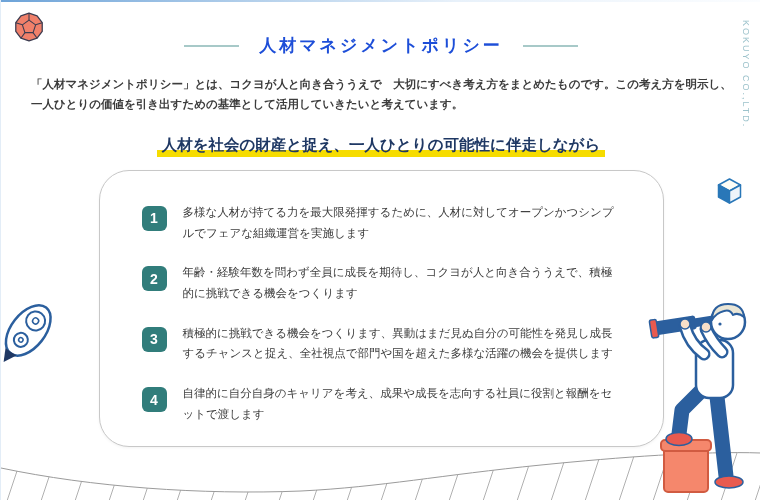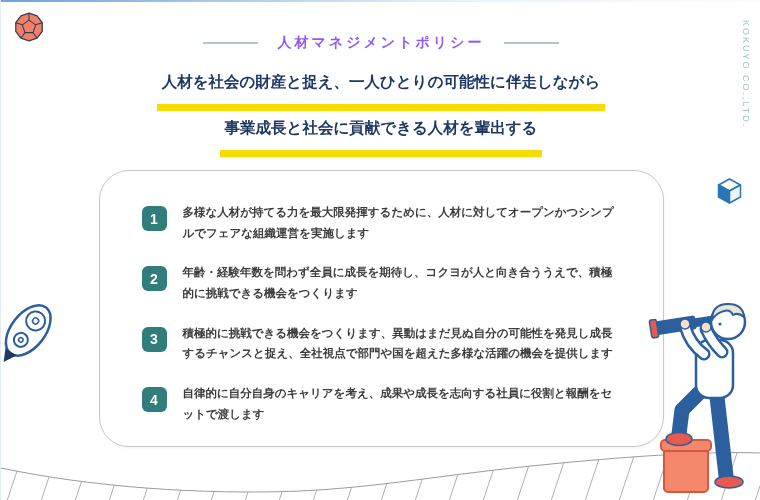--- a/index.html
+++ b/index.html
@@ -12,50 +12,50 @@
   .page::before{
     content:""; position:absolute; top:0; left:0; width:100%; height:2px; z-index:5;
     background:linear-gradient(to right,#6da3d8 0%,#b7d2ec 35%,#e8f1fa 60%,#fbfdff 100%);
   }
   
   .title-row{
     margin-top:34px; display:flex; align-items:center; justify-content:center; gap:20px;
   }
   .title-line{ width:55px; height:2px; background:#a7c9c8; }
   .page-title{
-    margin:0; font-size:14px; font-weight:bold; letter-spacing:3px; color:#8b5cf6;
+    margin:0; font-size:17px; font-weight:bold; letter-spacing:3px; color:#1d4ed8;
   }
   .intro{
     margin:17px 28px 0 30px; font-size:11.5px; font-weight:600;
     line-height:1.78; color:#3c3c3c; text-align:left;
   }
   
   .headline{ margin-top:20px; text-align:center; color:#1f3864;
     font-size:15.5px; font-weight:bold; }
   .headline .hl-line{ display:block; margin-bottom:7px; }
   .headline .hl-mark{
-    display:inline-block; padding:0 5px 18px;
+    display:inline-block; padding:0 5px 1px;
     background:linear-gradient(to top,#f6dc00 7px,transparent 7px);
   }
   
   .card{
     position:relative; z-index:2;
     margin:13px auto 0; width:565px; height:277px; box-sizing:border-box;
     background:#fff; border:1px solid #c8c8c8; border-radius:30px;
     box-shadow:0 1px 3px rgba(0,0,0,.05);
     padding:31px 40px 0 42px; display:flex; flex-direction:column; gap:19px;
   }
   .item{ display:flex; gap:16px; align-items:flex-start; }
   .item-badge{
     flex:none; width:25px; height:25px; margin-top:4px; border-radius:6px;
     background:#317d7b; color:#fff; font-size:14px; font-weight:bold;
     display:flex; align-items:center; justify-content:center;
   }
   .item-text{
-    width:452px; font-size:11.5px; font-weight:700; line-height:1.8; color:#3c3c3c;
+    width:452px; font-size:11.5px; font-weight:400; line-height:1.8; color:#3c3c3c;
   }
   
   .brand-vertical{
     position:absolute; top:20px; right:10px; z-index:3;
     writing-mode:vertical-rl; font-size:9px; letter-spacing:2px; color:#9cc2cb;
   }
   .gem{ position:absolute; top:11px; left:12px; z-index:3; }
   .tape{ position:absolute; top:292px; left:-6px; z-index:1; }
   .cube{ position:absolute; top:177px; right:18px; z-index:3; }
   .ground{ position:absolute; left:0; bottom:0; z-index:0; }
@@ -73,24 +73,24 @@
     <polygon points="15,8.5 21.2,13 18.8,20.3 11.2,20.3 8.8,13" fill="none" stroke="#3c3c50" stroke-width="1"></polygon>
     <path d="M15,8.5 L15,2 M21.2,13 L27.4,11 M18.8,20.3 L22.6,25.5 M11.2,20.3 L7.4,25.5 M8.8,13 L2.6,11" stroke="#3c3c50" stroke-width="1" fill="none"></path>
   </svg>
 
   <div class="title-row">
     <span class="title-line"></span>
     <h1 class="page-title">人材マネジメントポリシー</h1>
     <span class="title-line"></span>
   </div>
 
+  <p class="intro">「人材マネジメントポリシー」とは、コクヨが人と向き合ううえで　大切にすべき考え方をまとめたものです。この考え方を明示し、一人ひとりの価値を引き出すための基準として活用していきたいと考えています。</p>
 
   <div class="headline">
     <span class="hl-line"><span class="hl-mark">人材を社会の財産と捉え、一人ひとりの可能性に伴走しながら</span></span>
-    <span class="hl-line"><span class="hl-mark">事業成長と社会に貢献できる人材を輩出する</span></span>
   </div>
 
   <div class="card">
 
     <div class="item">
       <div class="item-badge">1</div>
       <div class="item-text">多様な人材が持てる力を最大限発揮するために、人材に対してオープンかつシンプルでフェアな組織運営を実施します</div>
     </div>
 
     <div class="item">

